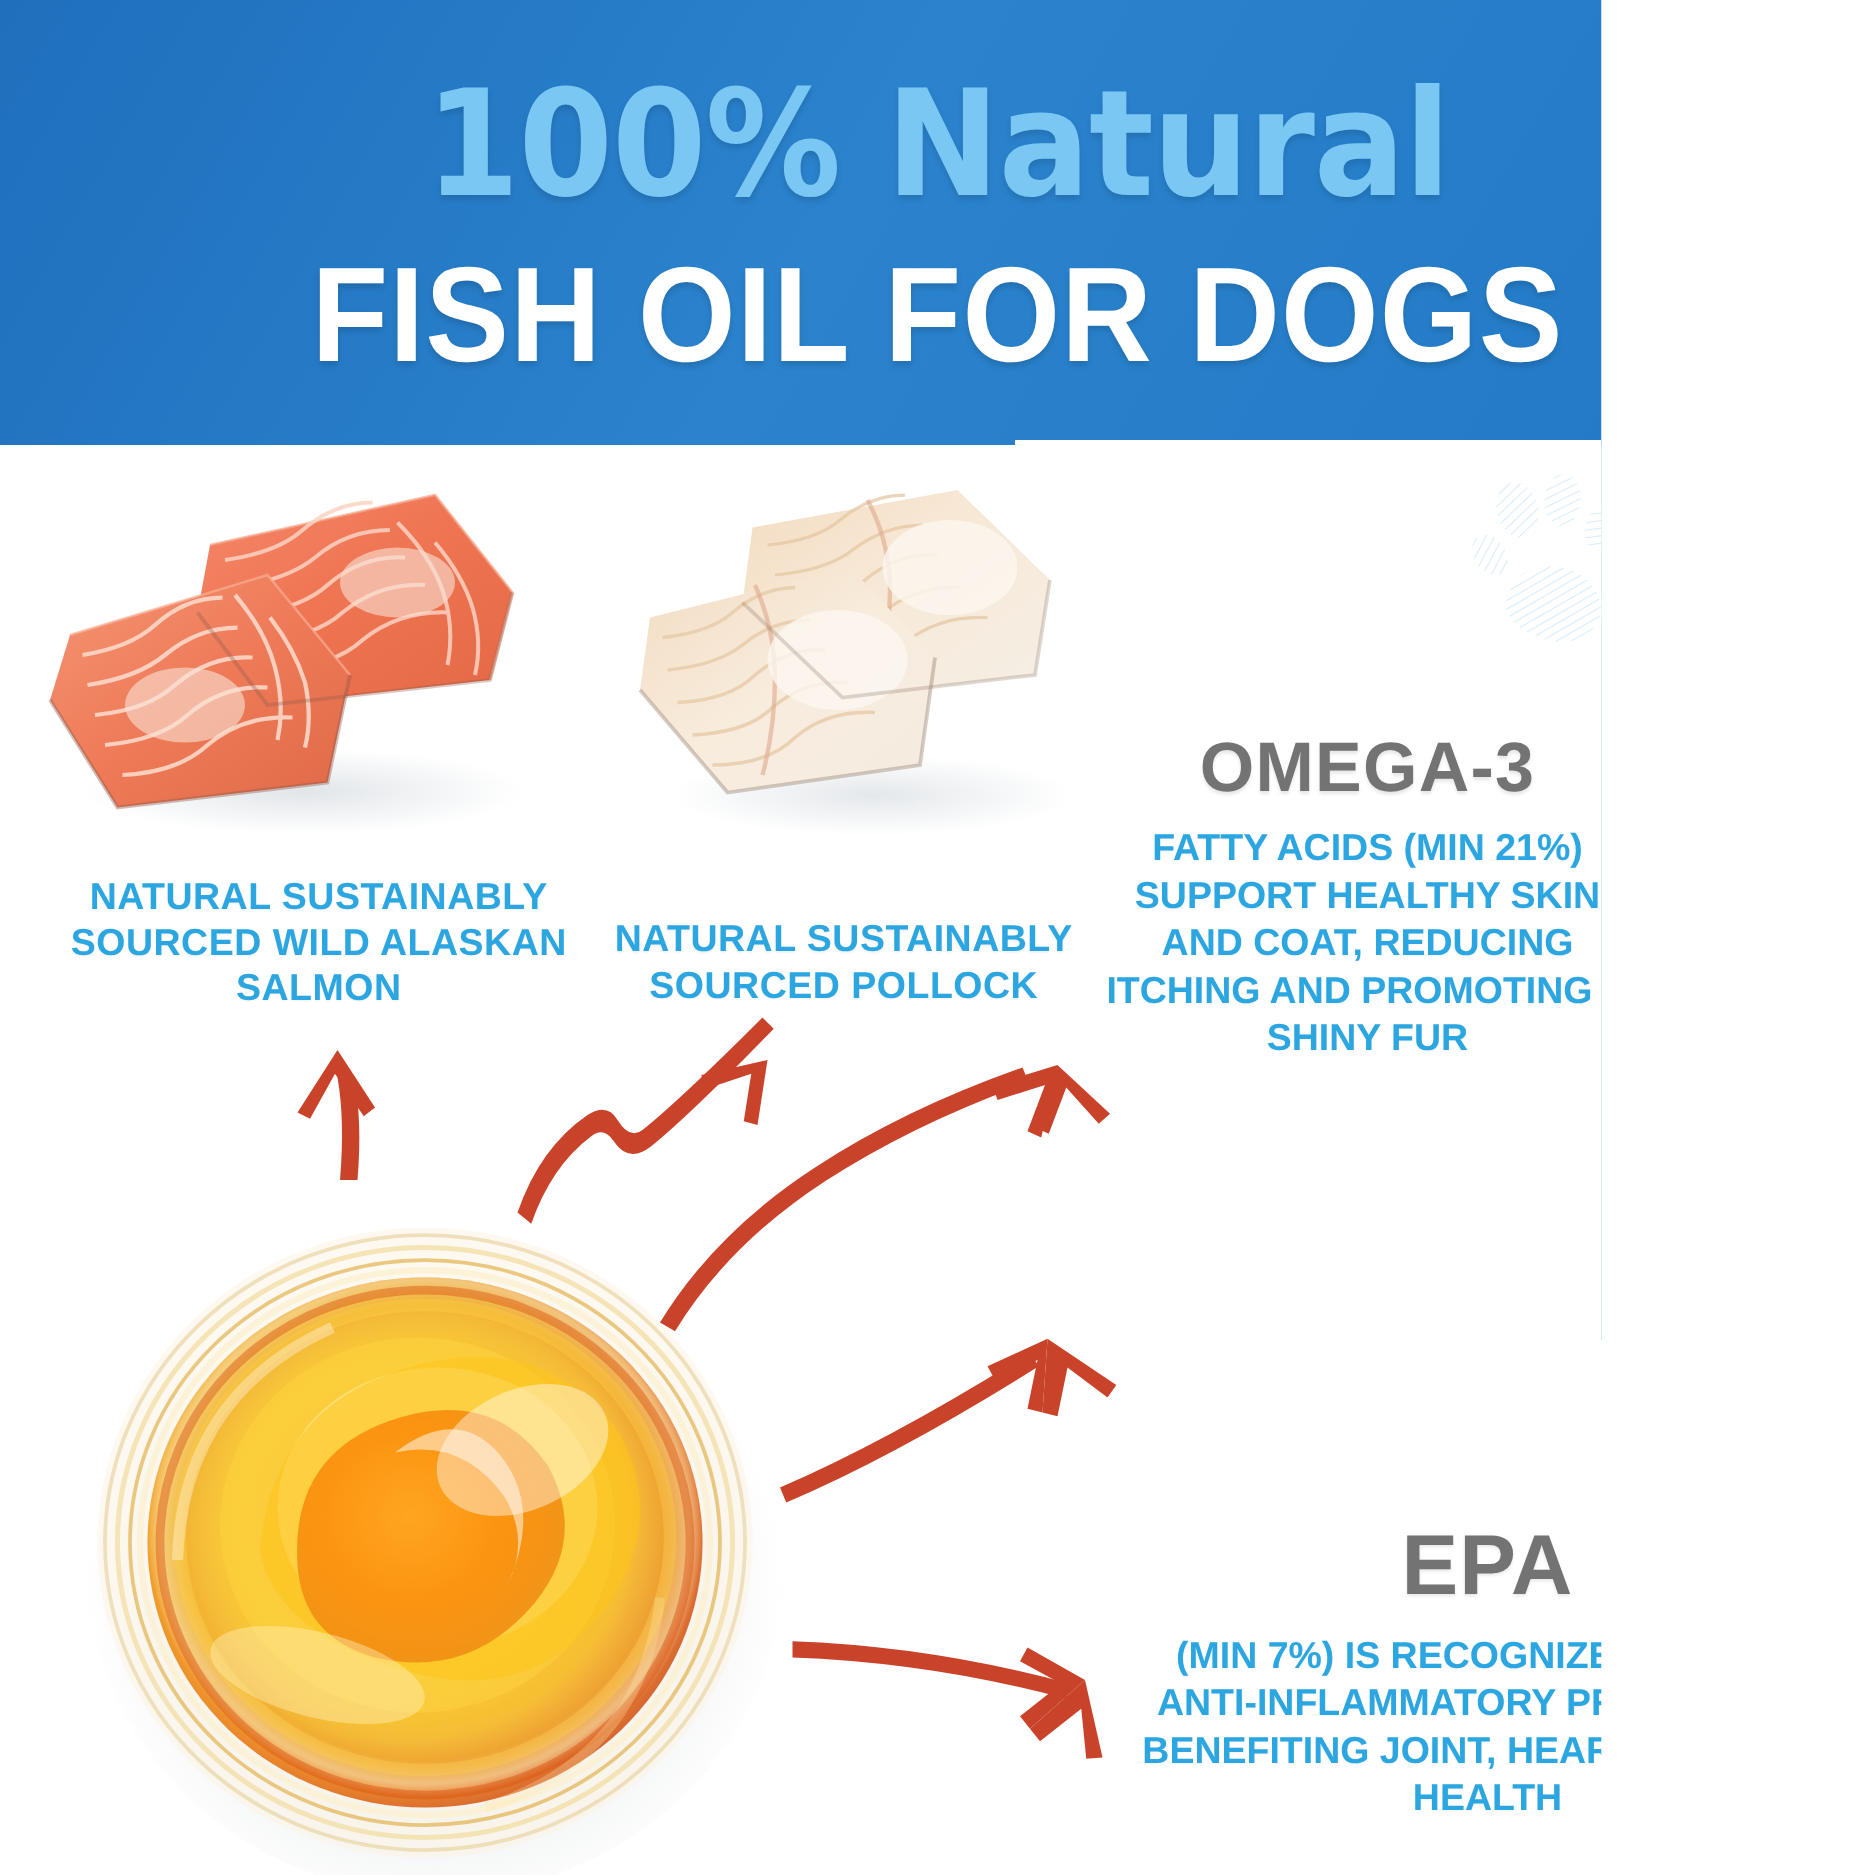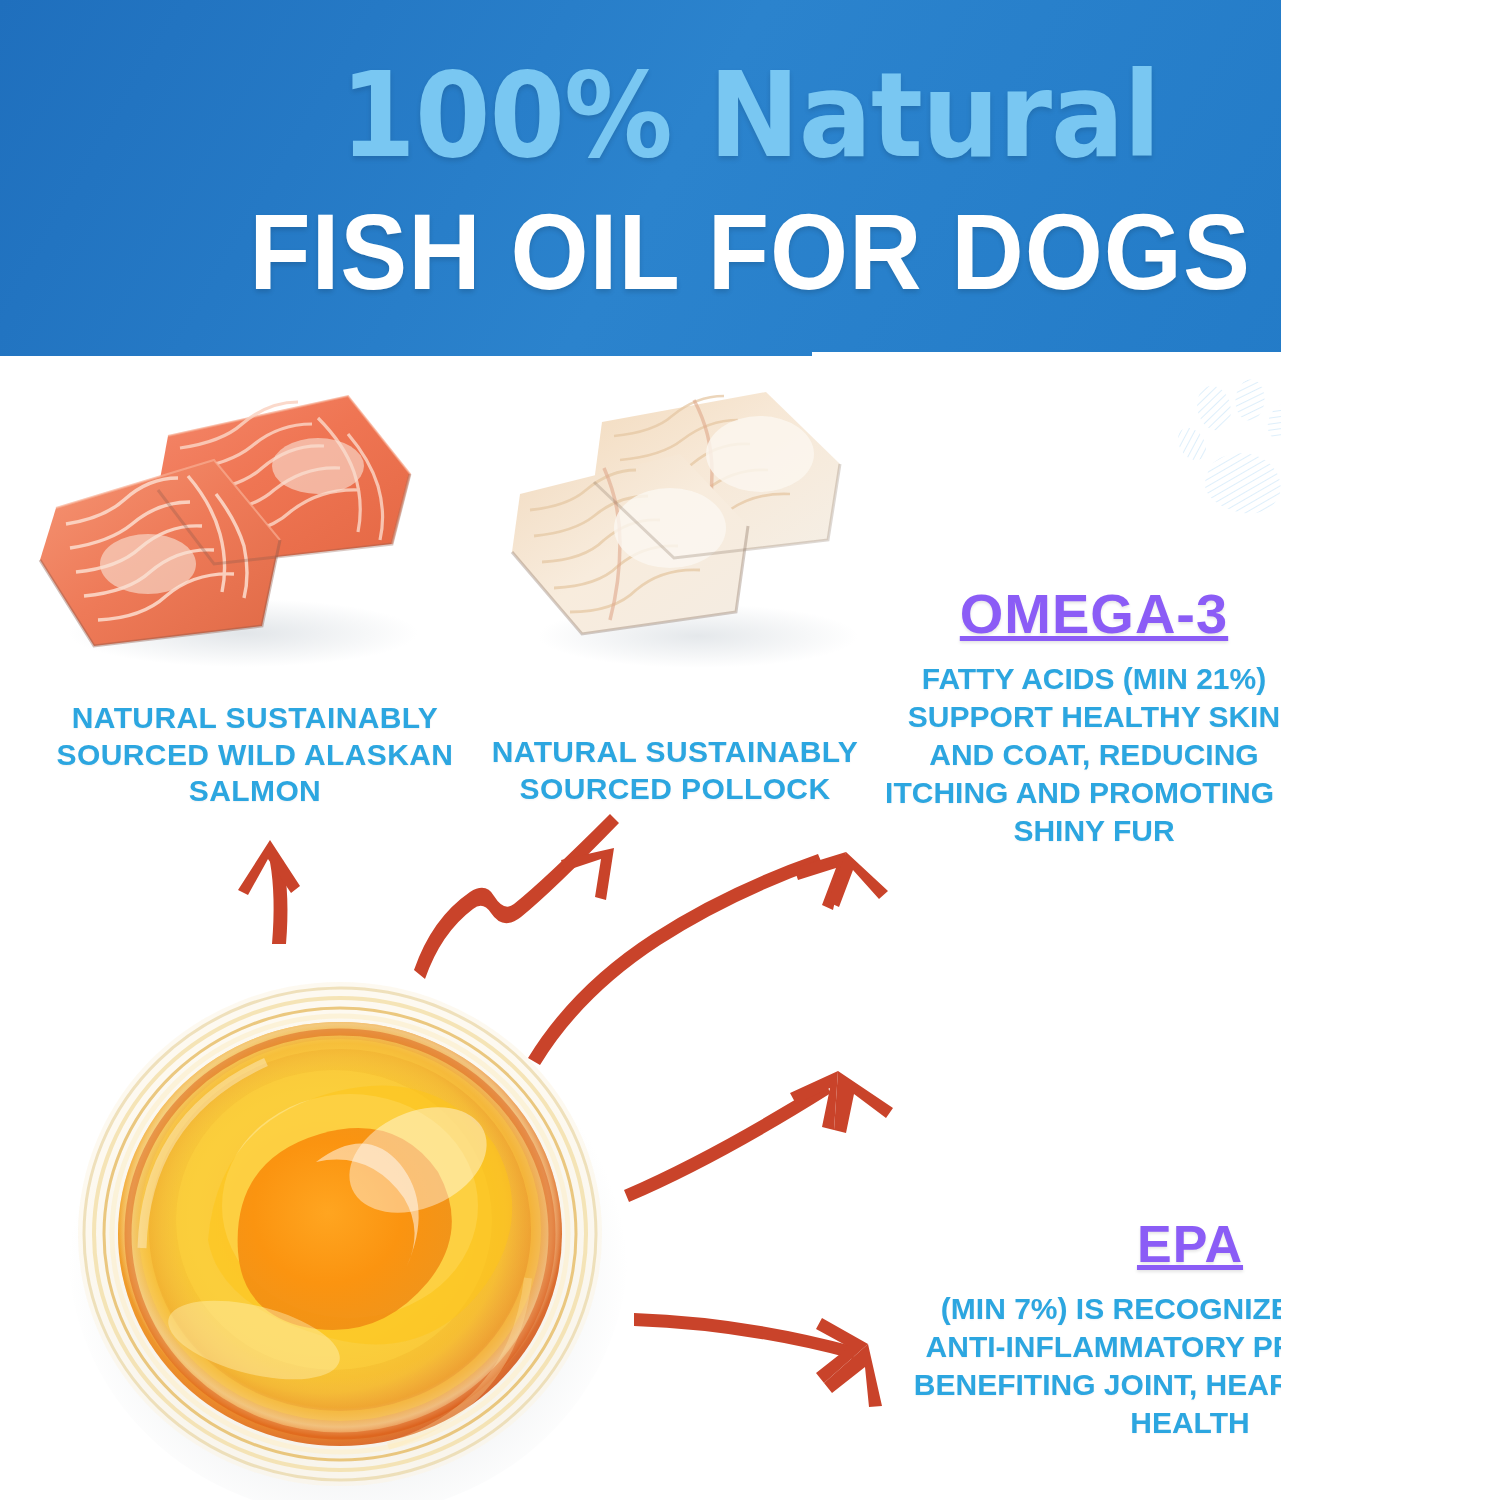--- a/index.html
+++ b/index.html
@@ -51,41 +51,40 @@
   .caption{
     position:absolute;text-align:center;color:#2ca6e0;font-weight:bold;
     font-size:30px;line-height:1.22;letter-spacing:.4px;
     font-family:"Liberation Sans",sans-serif;
     text-shadow:0 1px 2px rgba(0,0,0,.06);
   }
 
   
   .benefit{position:absolute;text-align:center;}
   .benefit-title{
-    color:#8b5cf6;font-weight:bold;letter-spacing:1px;
+    color:#737373;font-weight:bold;letter-spacing:1px;
     font-family:"Liberation Sans",sans-serif;
     text-shadow:0 2px 3px rgba(0,0,0,.10);
-    text-decoration:underline;
   }
   .benefit-body{
     color:#2ca6e0;font-weight:bold;
     font-family:"Liberation Sans",sans-serif;
     text-shadow:0 1px 2px rgba(0,0,0,.05);
   }
 
   #benefit-omega3{left:884px;top:586px;width:420px;}
   #benefit-omega3 .benefit-title{font-size:56px;line-height:1;}
   #benefit-omega3 .benefit-body{font-size:30px;line-height:1.27;margin-top:18px;text-align:center;}
 
   #benefit-dha{left:880px;top:910px;width:600px;}
   #benefit-dha .benefit-title{font-size:56px;line-height:1;}
   #benefit-dha .benefit-body{font-size:30px;line-height:1.27;margin-top:20px;}
 
   #benefit-epa{left:900px;top:1218px;width:580px;}
-  #benefit-epa .benefit-title{font-size:52px;line-height:1;}
+  #benefit-epa .benefit-title{font-size:68px;line-height:1;}
   #benefit-epa .benefit-body{font-size:30px;line-height:1.27;margin-top:20px;}
 
   
   #arrow-layer{position:absolute;left:0;top:0;width:1500px;height:1500px;pointer-events:none;}
 </style>
 </head>
 <body>
 
 <div id="poster">
 

